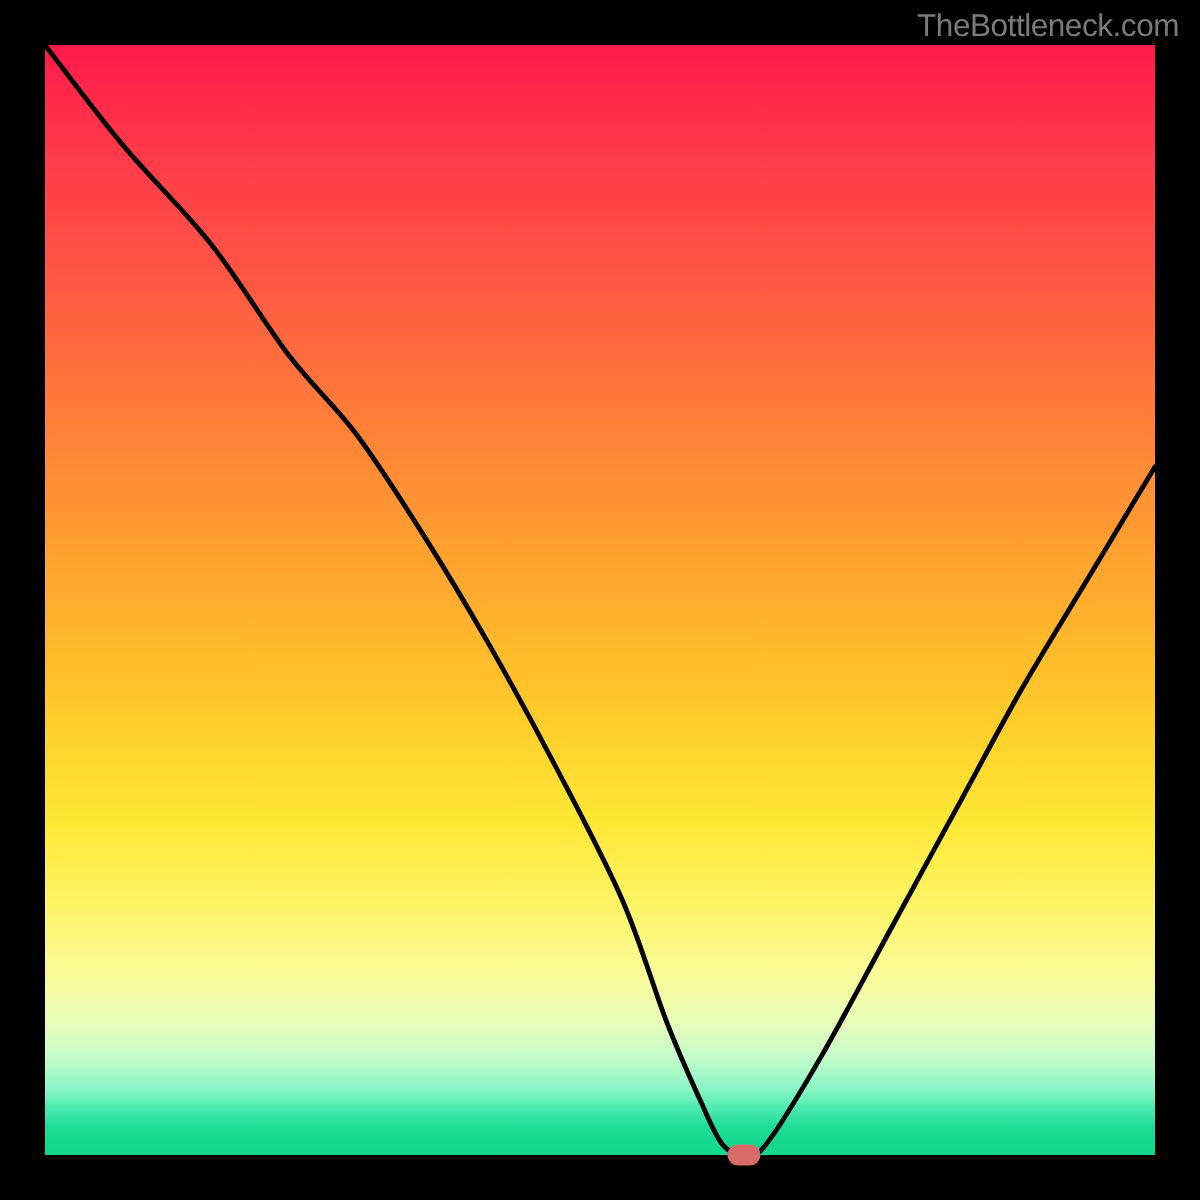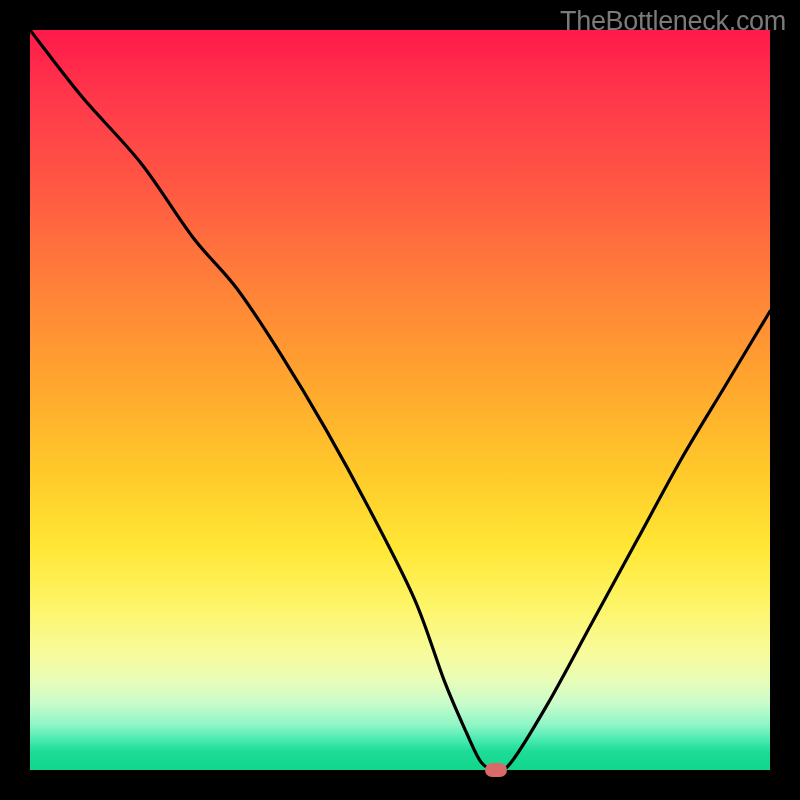--- a/index.html
+++ b/index.html
@@ -38,21 +38,21 @@
       #46e9b0 96%,
       #1ddc96 97.5%,
       #11d68c 100%
     );
   }
   .watermark {
     position: absolute;
     top: 6px;
     right: 14px;
     font-family: Arial, Helvetica, sans-serif;
-    font-size: 27px;
+    font-size: 21px;
     color: #7a7a7a;
     letter-spacing: -0.3px;
     user-select: none;
   }
   .curve-svg {
     position: absolute;
     left: 0;
     top: 0;
     width: 740px;
     height: 740px;

